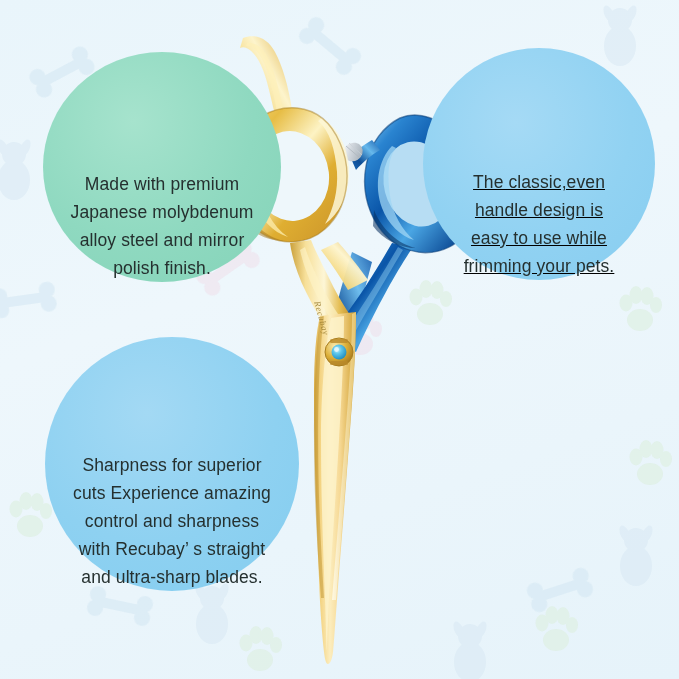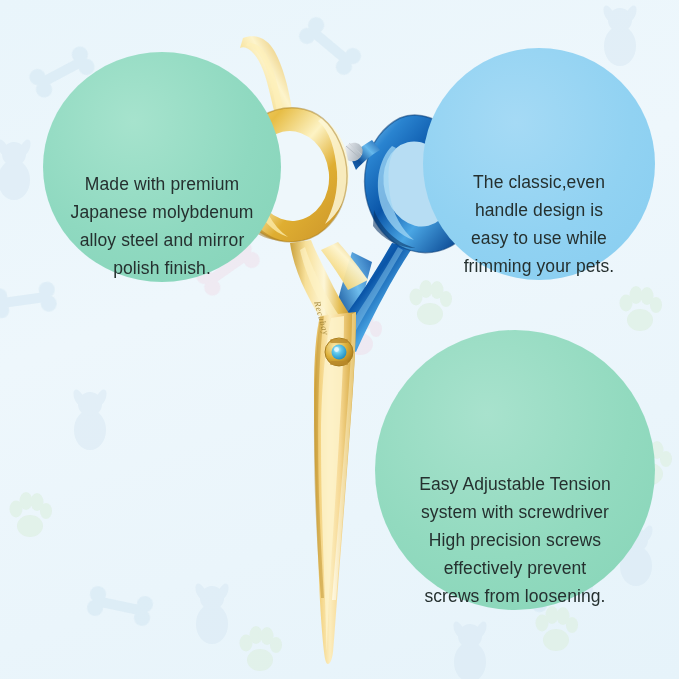--- a/index.html
+++ b/index.html
@@ -55,20 +55,21 @@
   #circle-tl .circle-text {
     font-size: 17.5px;
     line-height: 28px;
     width: 214px;
   }
 
   #circle-tr {
     left: 423px; top: 48px;
     width: 232px; height: 232px;
     background: radial-gradient(circle at 40% 32%, #a5daf5 0%, #91d2f2 55%, #87cdf0 100%);
+    text-decoration: underline;
   }
   #circle-tr .circle-text {
     font-size: 17.5px;
     line-height: 28px;
     width: 208px;
   }
 
   #circle-bl {
     left: 45px;  top: 337px;
     width: 254px; height: 254px;
@@ -371,22 +372,22 @@
 polish finish.</div>
   </div>
 
   <div id="circle-tr" class="feature-circle">
     <div class="circle-text">The classic,even
 handle design is
 easy to use while
 frimming your pets.</div>
   </div>
 
-
-  <div id="circle-br" class="feature-circle">
-    <div class="circle-text">Easy Adjustable Tension
-system with screwdriver
-High precision screws
-effectively prevent
-screws from loosening.</div>
+  <div id="circle-bl" class="feature-circle">
+    <div class="circle-text">Sharpness for superior
+cuts Experience amazing
+control and sharpness
+with Recubay’ s straight
+and ultra-sharp blades.</div>
   </div>
 
+
 </div>
 
 </body></html>

